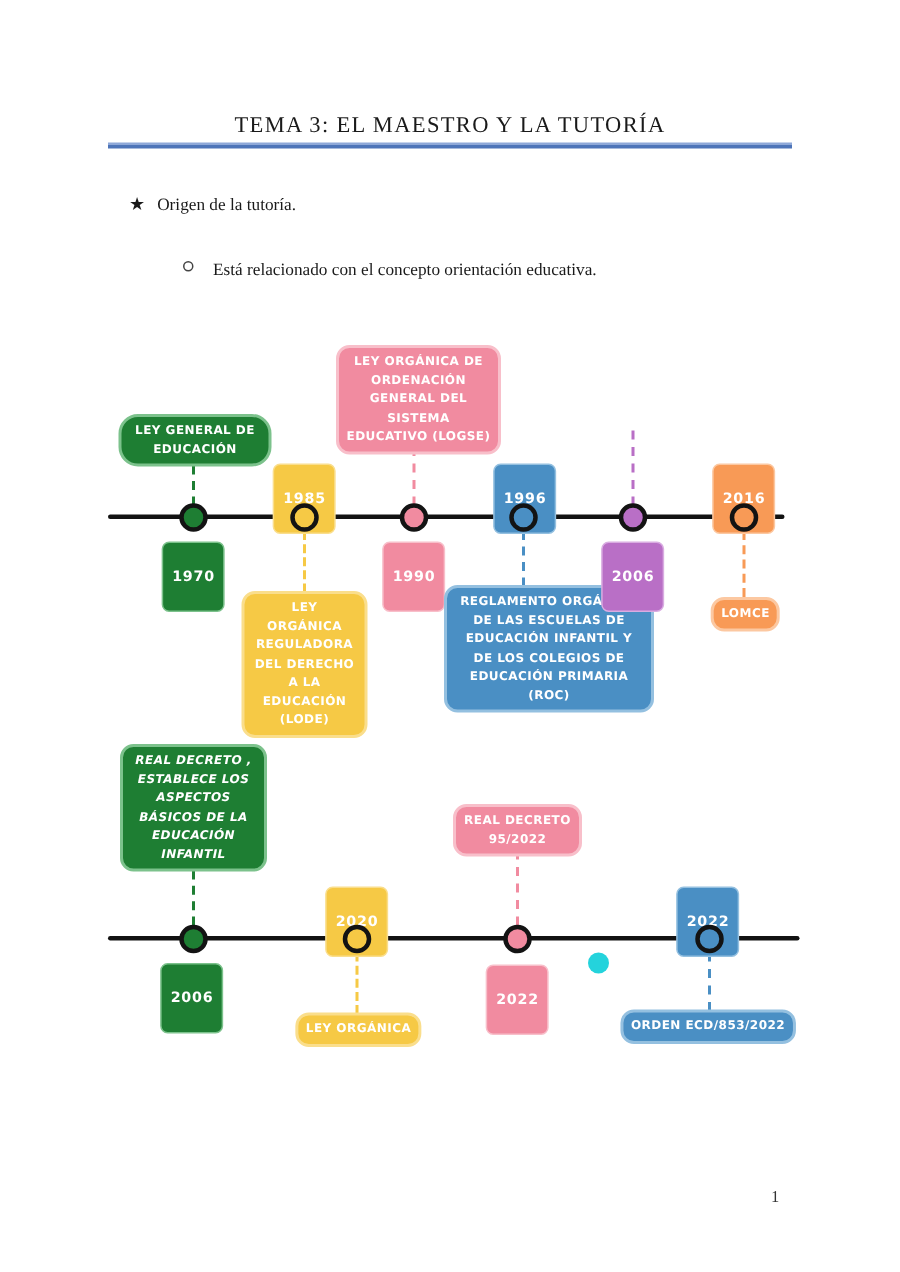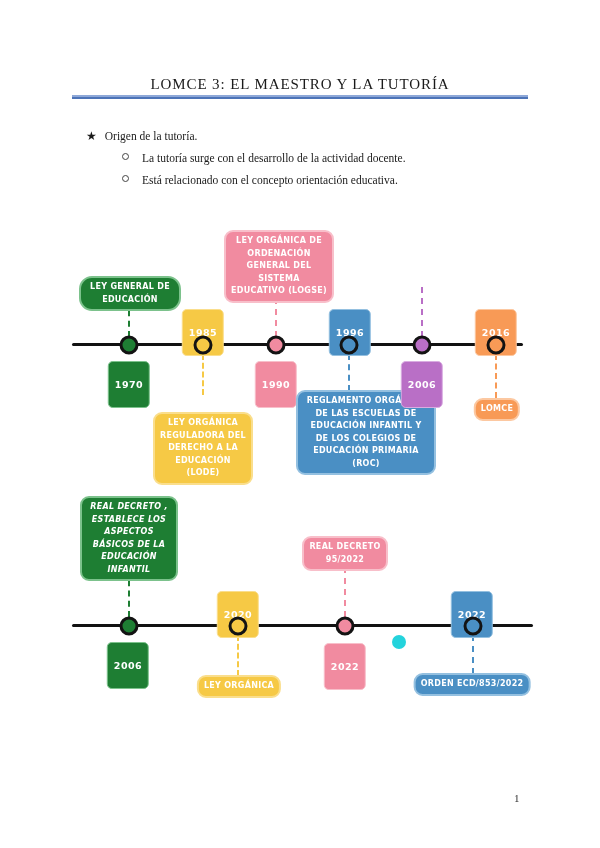--- a/index.html
+++ b/index.html
@@ -60,45 +60,42 @@
   .c-pink   { --fill:#f18ba0; --lite:#f8bfca; }
   .c-blue   { --fill:#4a8fc4; --lite:#94c0e0; }
   .c-purple { --fill:#b96fc6; --lite:#d9ace1; }
   .c-orange { --fill:#f89a56; --lite:#fcc8a1; }
 </style>
 </head>
 <body>
 
 <div class="page">
 
-  <h1 class="title">LOMCE 3: EL MAESTRO Y LA TUTORÍA</h1>
+  <h1 class="title">TEMA 3: EL MAESTRO Y LA TUTORÍA</h1>
   <div class="rule"></div>
 
   <div class="nrow" style="left:86px; top:129px;">
     <span class="star">★</span><span>Origen de la tutoría.</span>
-  </div>
-  <div class="nrow" style="left:122px; top:152px;">
-    <span class="ring"></span><span>La tutoría surge con el desarrollo de la actividad docente.</span>
   </div>
   <div class="nrow" style="left:122px; top:174px;">
     <span class="ring"></span><span>Está relacionado con el concepto orientación educativa.</span>
   </div>
 
   <div class="tl">
     <div class="tl-line" style="left:72px; top:343px; width:451px;"></div>
 
     <div class="box c-green" style="left:130px; top:276px; width:102px;border-radius:13px;">LEY GENERAL DE EDUCACIÓN</div>
     <div class="conn c-green" style="left:129px; top:300px; height:37px;"></div>
     <div class="node c-green" style="left:129px; top:345px;"></div>
     <div class="badge c-green" style="left:129px; top:361px;">1970</div>
 
     <div class="badge c-yellow" style="left:203px; top:309px;">1985</div>
     <div class="node c-yellow" style="left:203px; top:345px;"></div>
     <div class="conn c-yellow" style="left:203px; top:354px; height:41px;"></div>
-    <div class="box c-yellow" style="left:203px; top:412px; width:100px;">LEY ORGÁNICA REGULADORA DEL DERECHO A LA EDUCACIÓN (LODE)</div>
+    <div class="box c-yellow" style="left:203px; top:394px; width:84px;">LEY ORGÁNICA REGULADORA DEL DERECHO A LA EDUCACIÓN (LODE)</div>
 
     <div class="box c-pink" style="left:279px; top:230px; width:110px;">LEY ORGÁNICA DE ORDENACIÓN GENERAL DEL SISTEMA EDUCATIVO (LOGSE)</div>
     <div class="conn c-pink" style="left:276px; top:287px; height:50px;"></div>
     <div class="node c-pink" style="left:276px; top:345px;"></div>
     <div class="badge c-pink" style="left:276px; top:361px;">1990</div>
 
     <div class="badge c-blue" style="left:350px; top:309px;">1996</div>
     <div class="node c-blue" style="left:349px; top:345px;"></div>
     <div class="conn c-blue" style="left:349px; top:354px; height:37px;"></div>
     <div class="box c-blue" style="left:366px; top:390px; width:140px;">REGLAMENTO ORGÁNICO DE LAS ESCUELAS DE EDUCACIÓN INFANTIL Y DE LOS COLEGIOS DE EDUCACIÓN PRIMARIA (ROC)</div>

